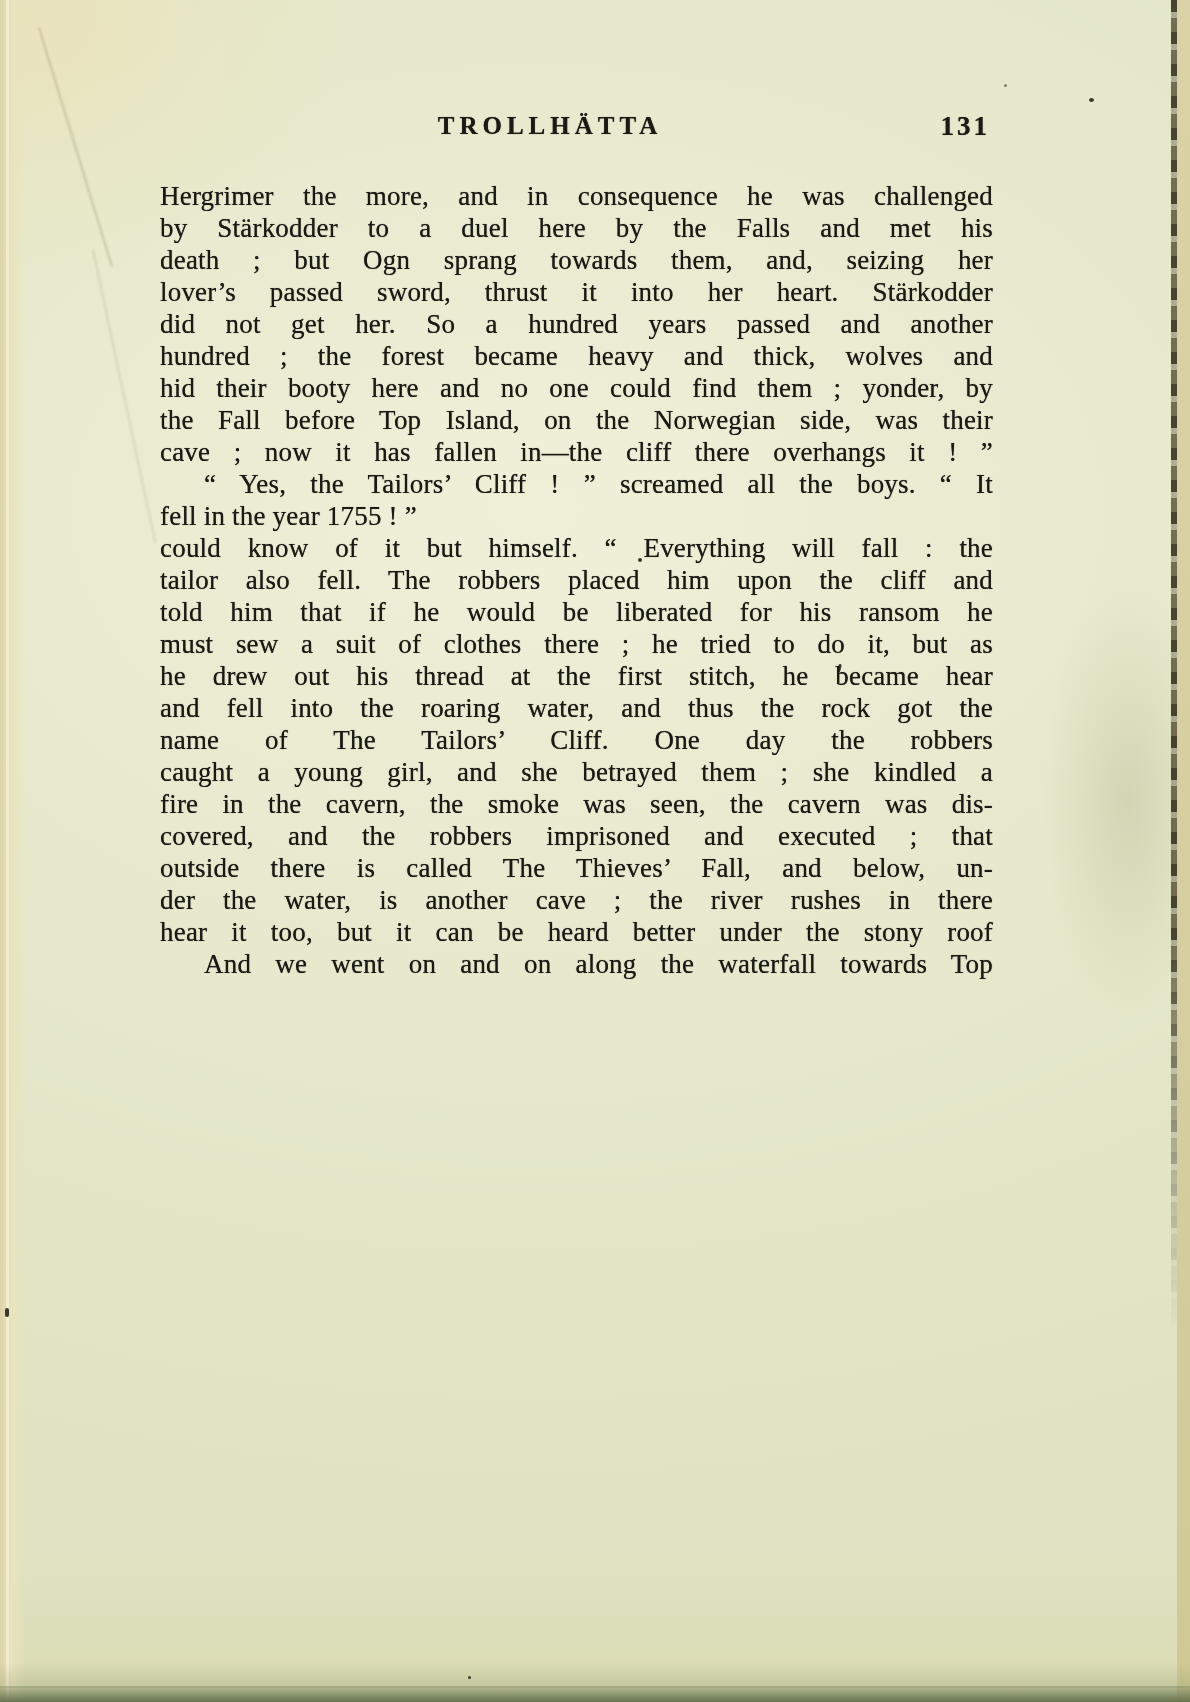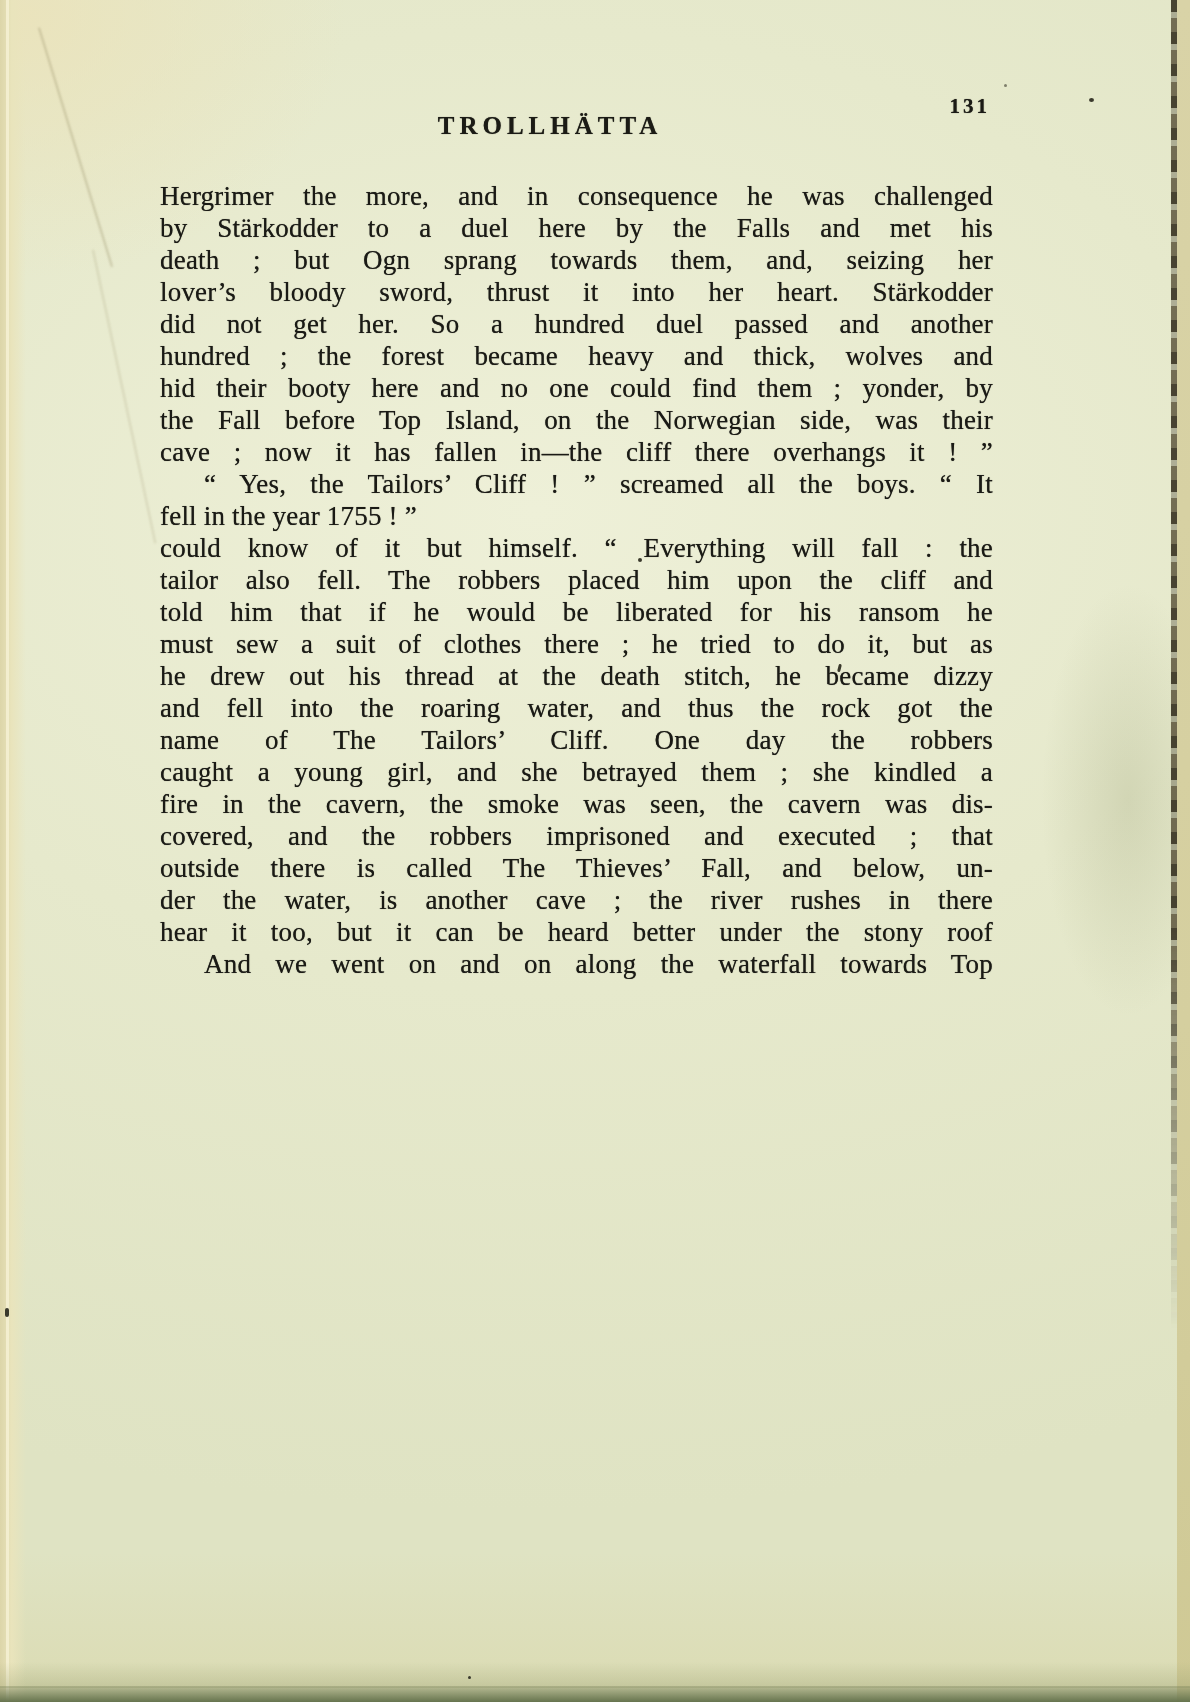--- a/index.html
+++ b/index.html
@@ -66,22 +66,22 @@
   .speck.s5{left:838px;top:664px;width:3px;height:8px;border-radius:2px;transform:rotate(14deg);}
   .speck.s6{left:1004px;top:84px;width:3px;height:3px;opacity:.6;}
   
   .running-title{
     position:absolute;top:112px;left:550px;transform:translateX(-50%);
     font-size:25px;font-weight:bold;letter-spacing:5px;
     color:#1b1b15;text-shadow:0 0 .8px rgba(27,27,21,.8);
     white-space:nowrap;
   }
   .page-number{
-    position:absolute;top:94px;right:200px;
-    font-size:21px;font-weight:bold;letter-spacing:3px;
+    position:absolute;top:111px;right:200px;
+    font-size:27px;font-weight:bold;letter-spacing:3px;
     color:#1b1b15;text-shadow:0 0 .8px rgba(27,27,21,.8);
   }
   .text-block{
     position:absolute;left:160px;top:180px;width:833px;
     color:#1a1a15;
   }
   .line{
     font-size:27px;
     line-height:32px;
     text-align:justify;
@@ -113,33 +113,33 @@
   <div class="speck s6"></div>
 
   <div class="running-title">TROLLHÄTTA</div>
   <div class="page-number">131</div>
 
   <div class="text-block">
 
   <div class="line">Hergrimer the more, and in consequence he was challenged</div>
       <div class="line">by Stärkodder to a duel here by the Falls and met his</div>
       <div class="line">death ; but Ogn sprang towards them, and, seizing her</div>
-      <div class="line">lover’s bloody sword, thrust it into her heart.  Stärkodder</div>
-      <div class="line">did not get her.  So a hundred duel passed and another</div>
+      <div class="line">lover’s passed sword, thrust it into her heart.  Stärkodder</div>
+      <div class="line">did not get her.  So a hundred years passed and another</div>
       <div class="line">hundred ; the forest became heavy and thick, wolves and</div>
       <div class="line">hid their booty here and no one could find them ; yonder, by</div>
       <div class="line">the Fall before Top Island, on the Norwegian side, was their</div>
       <div class="line">cave ; now it has fallen in—the cliff there overhangs it ! ”</div>
       <div class="line indent">“ Yes, the Tailors’ Cliff ! ” screamed all the boys.  “ It</div>
       <div class="line left">fell in the year 1755 ! ”</div>
       <div class="line">could know of it but himself.  “ Everything will fall :  the</div>
       <div class="line">tailor also fell.  The robbers placed him upon the cliff and</div>
       <div class="line">told him that if he would be liberated for his ransom he</div>
       <div class="line">must sew a suit of clothes there ; he tried to do it, but as</div>
-      <div class="line">he drew out his thread at the death stitch, he became dizzy</div>
+      <div class="line">he drew out his thread at the first stitch, he became hear</div>
       <div class="line">and fell into the roaring water, and thus the rock got the</div>
       <div class="line">name of The Tailors’ Cliff.  One day the robbers</div>
       <div class="line">caught a young girl, and she betrayed them ; she kindled a</div>
       <div class="line">fire in the cavern, the smoke was seen, the cavern was dis-</div>
       <div class="line">covered, and the robbers imprisoned and executed ; that</div>
       <div class="line">outside there is called The Thieves’ Fall, and below, un-</div>
       <div class="line">der the water, is another cave ; the river rushes in there</div>
       <div class="line">hear it too, but it can be heard better under the stony roof</div>
       <div class="line indent">And we went on and on along the waterfall towards Top</div>
     </div>

